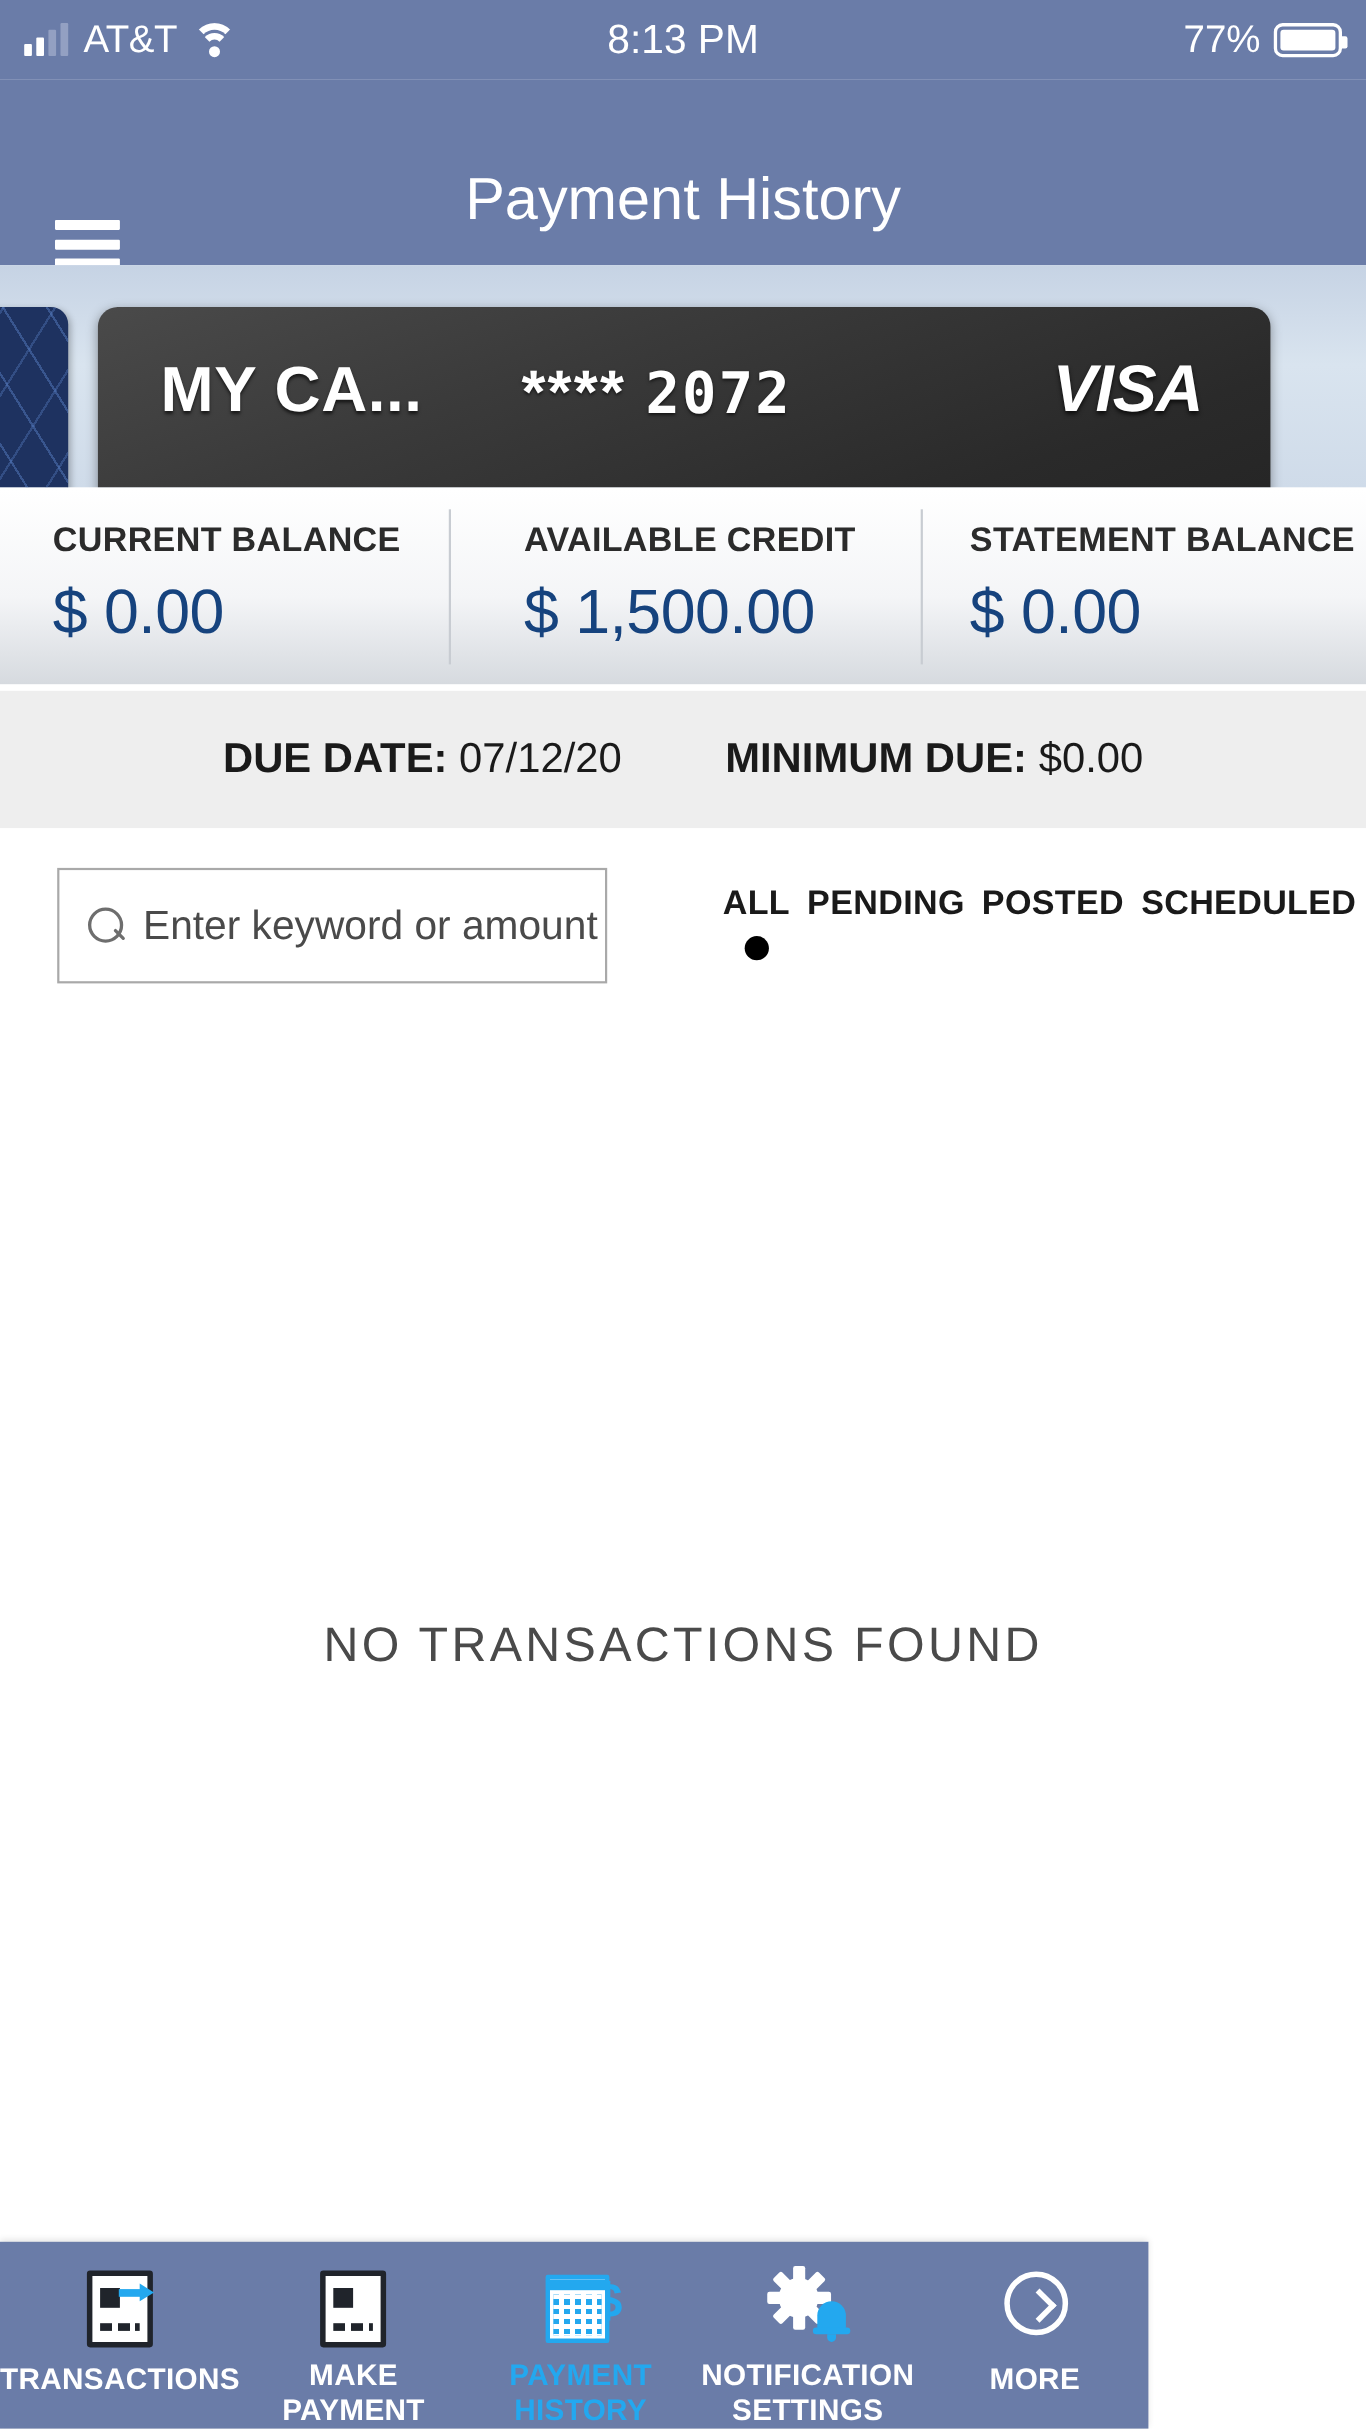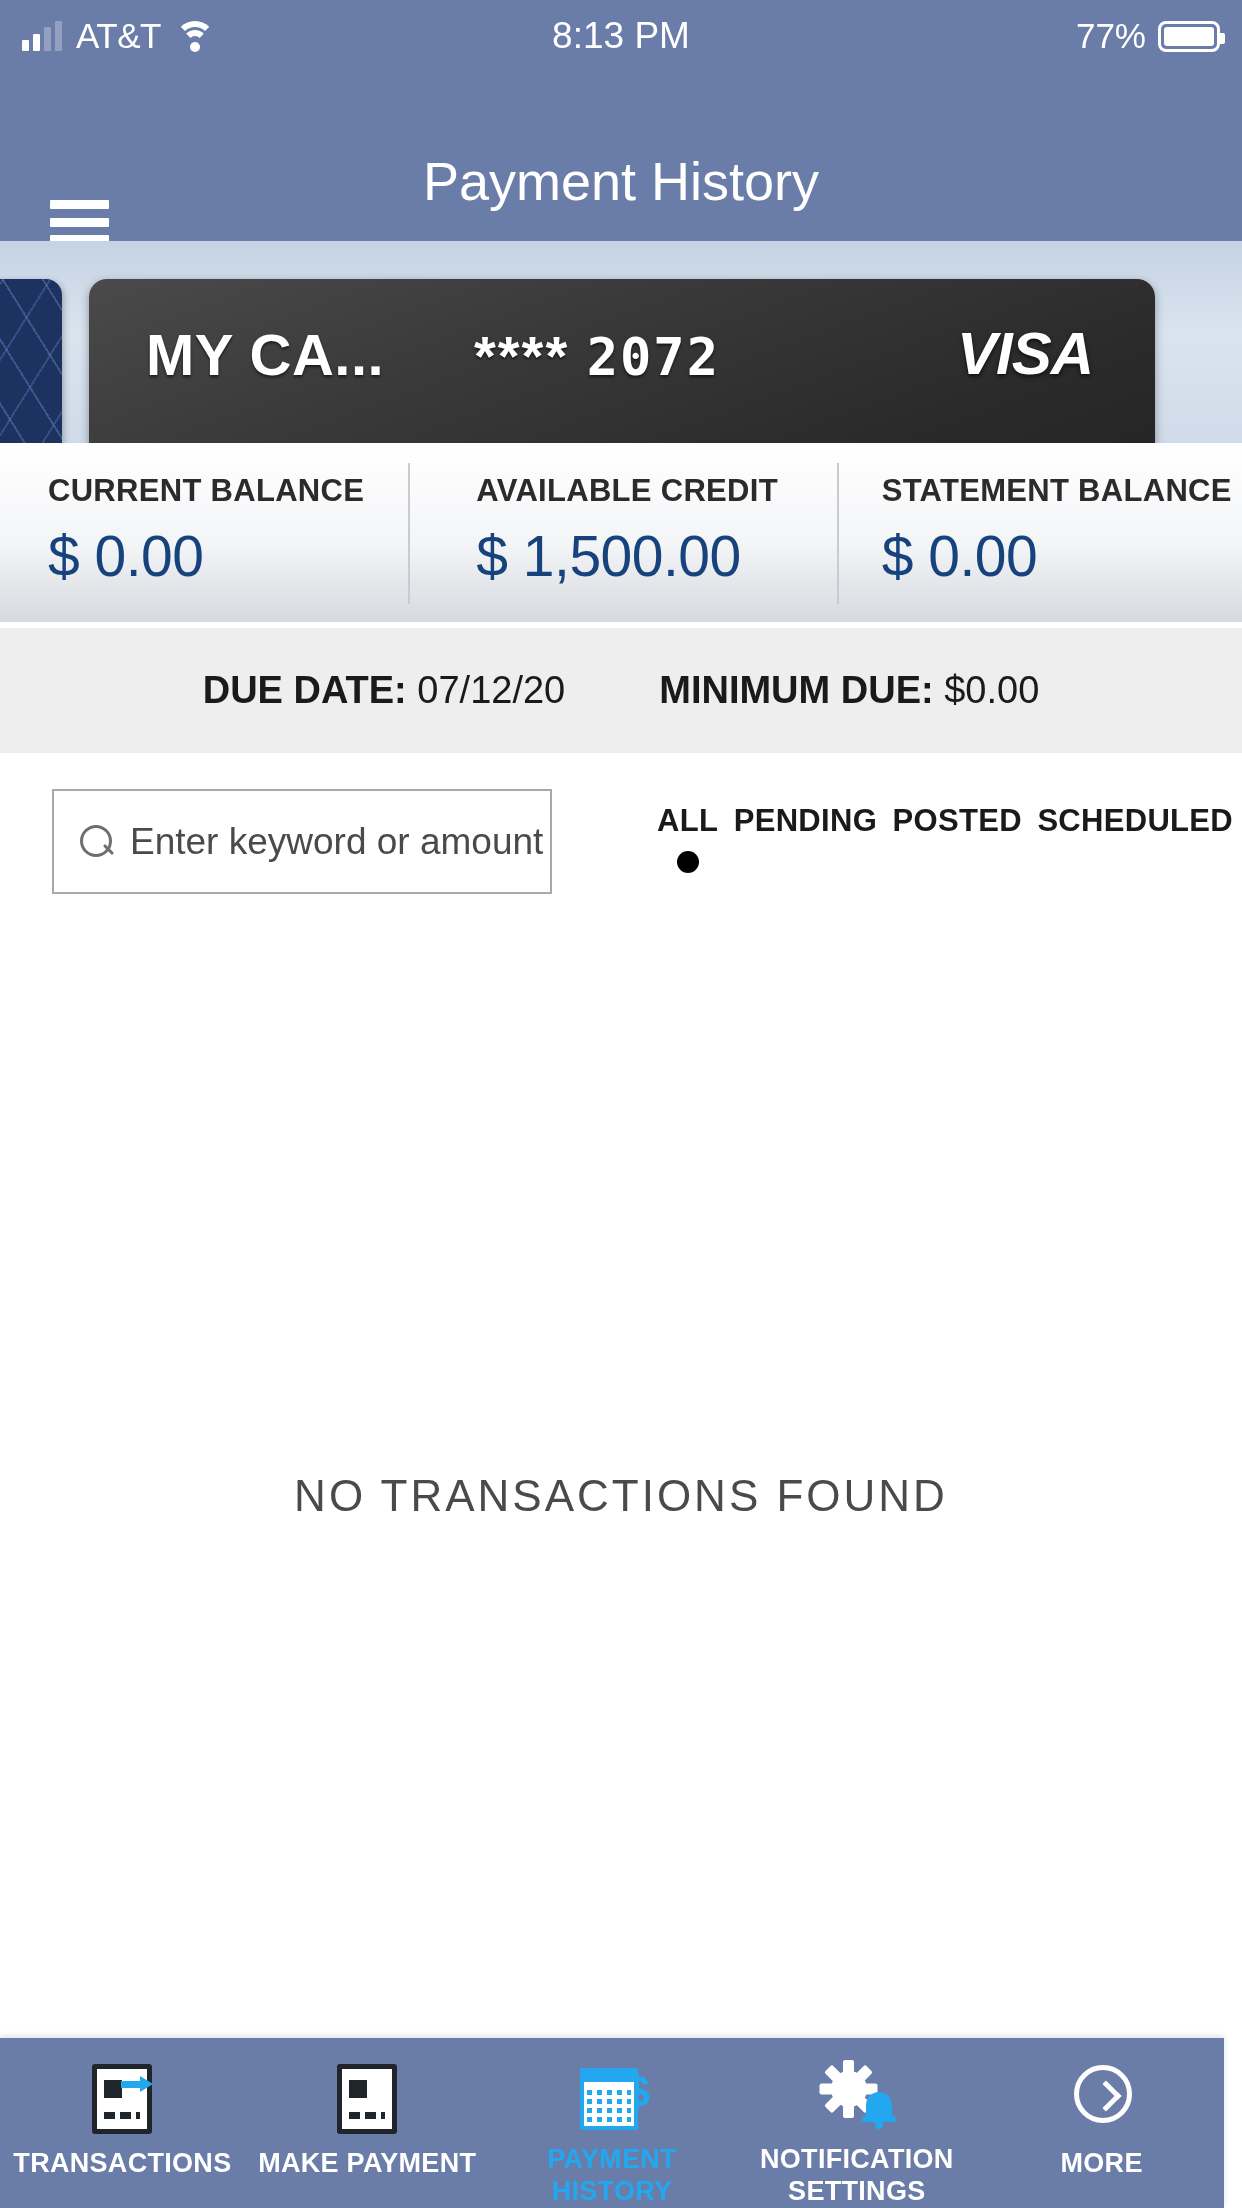--- a/index.html
+++ b/index.html
@@ -208,21 +208,21 @@
     background:#ffffff;
   }
   .empty-msg {
     position:absolute; left:0; top:0; width:1242px;
     text-align:center; font-size:44px; color:#4a4a4a;
     letter-spacing:3px;
   }
 
   
   .tabbar {
-    position:absolute; bottom:0; left:0; width:1224px; height:170px;
+    position:absolute; bottom:0; left:0; width:1044px; height:170px;
     background:#6a7ca8; display:flex;
     box-shadow:0 -2px 6px rgba(0,0,0,0.12);
   }
   .tab {
     flex:1; position:relative; display:flex; flex-direction:column;
     align-items:center; padding-top:24px; cursor:pointer;
   }
   .tab-ico { width:82px; height:74px; position:relative; }
   .tab-text {
     margin-top:12px; font-size:27px; font-weight:bold; color:#ffffff;

